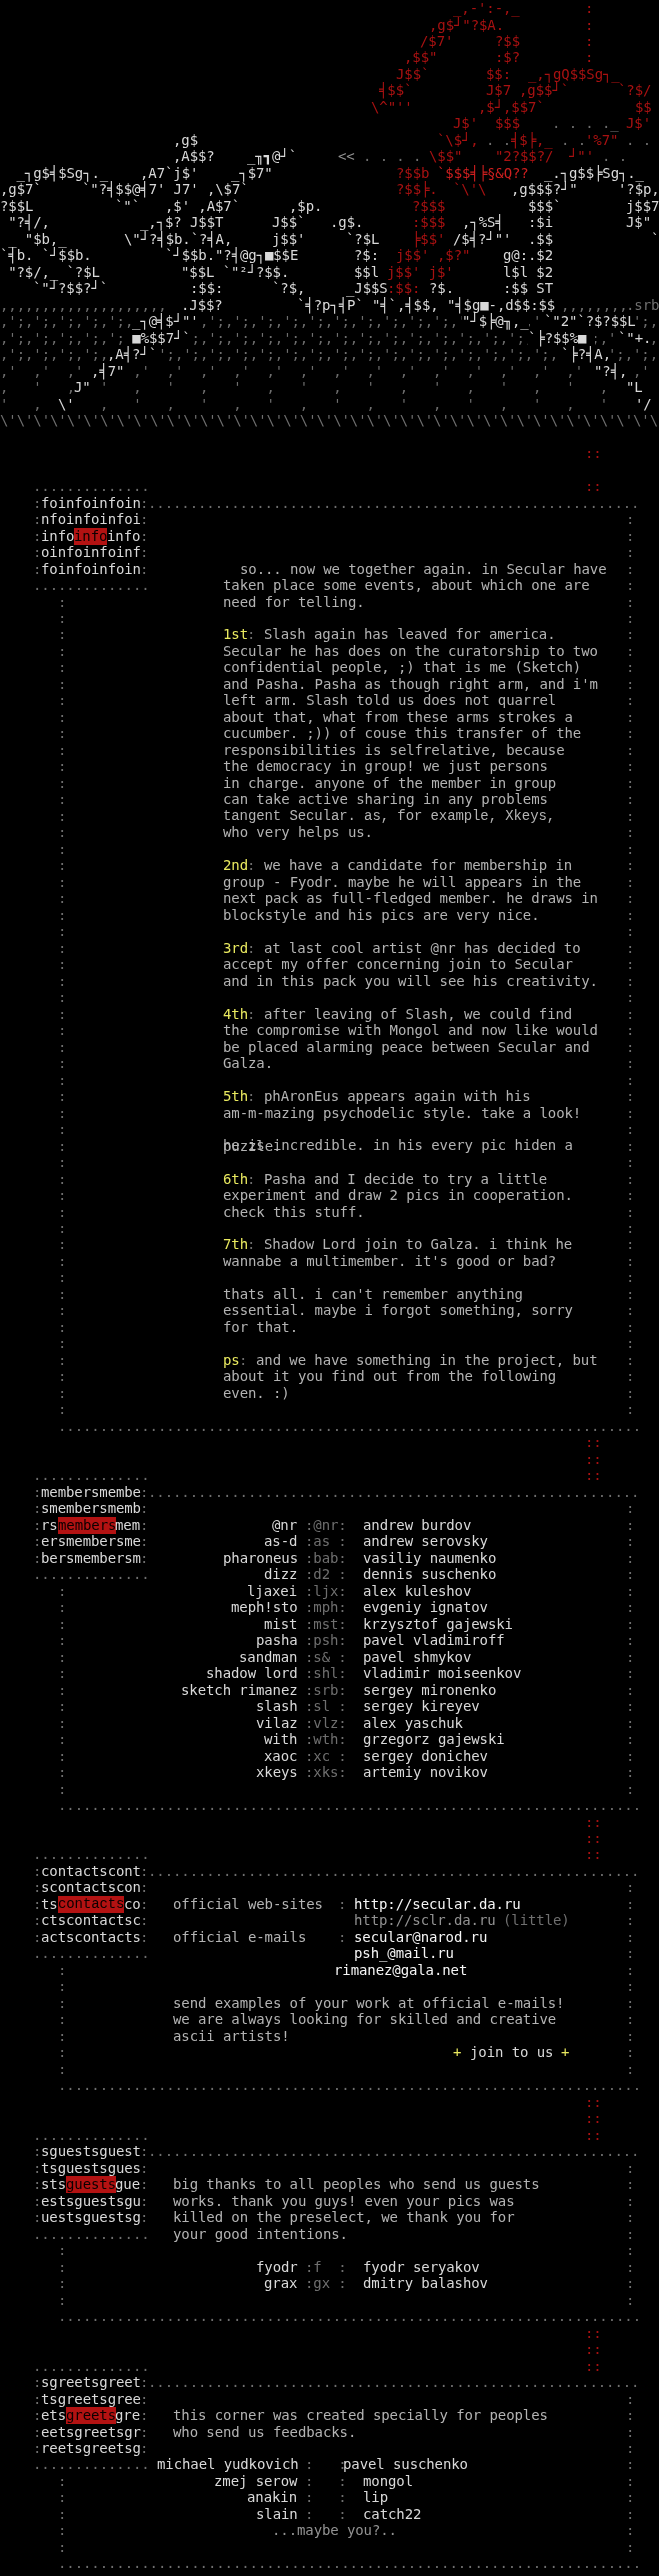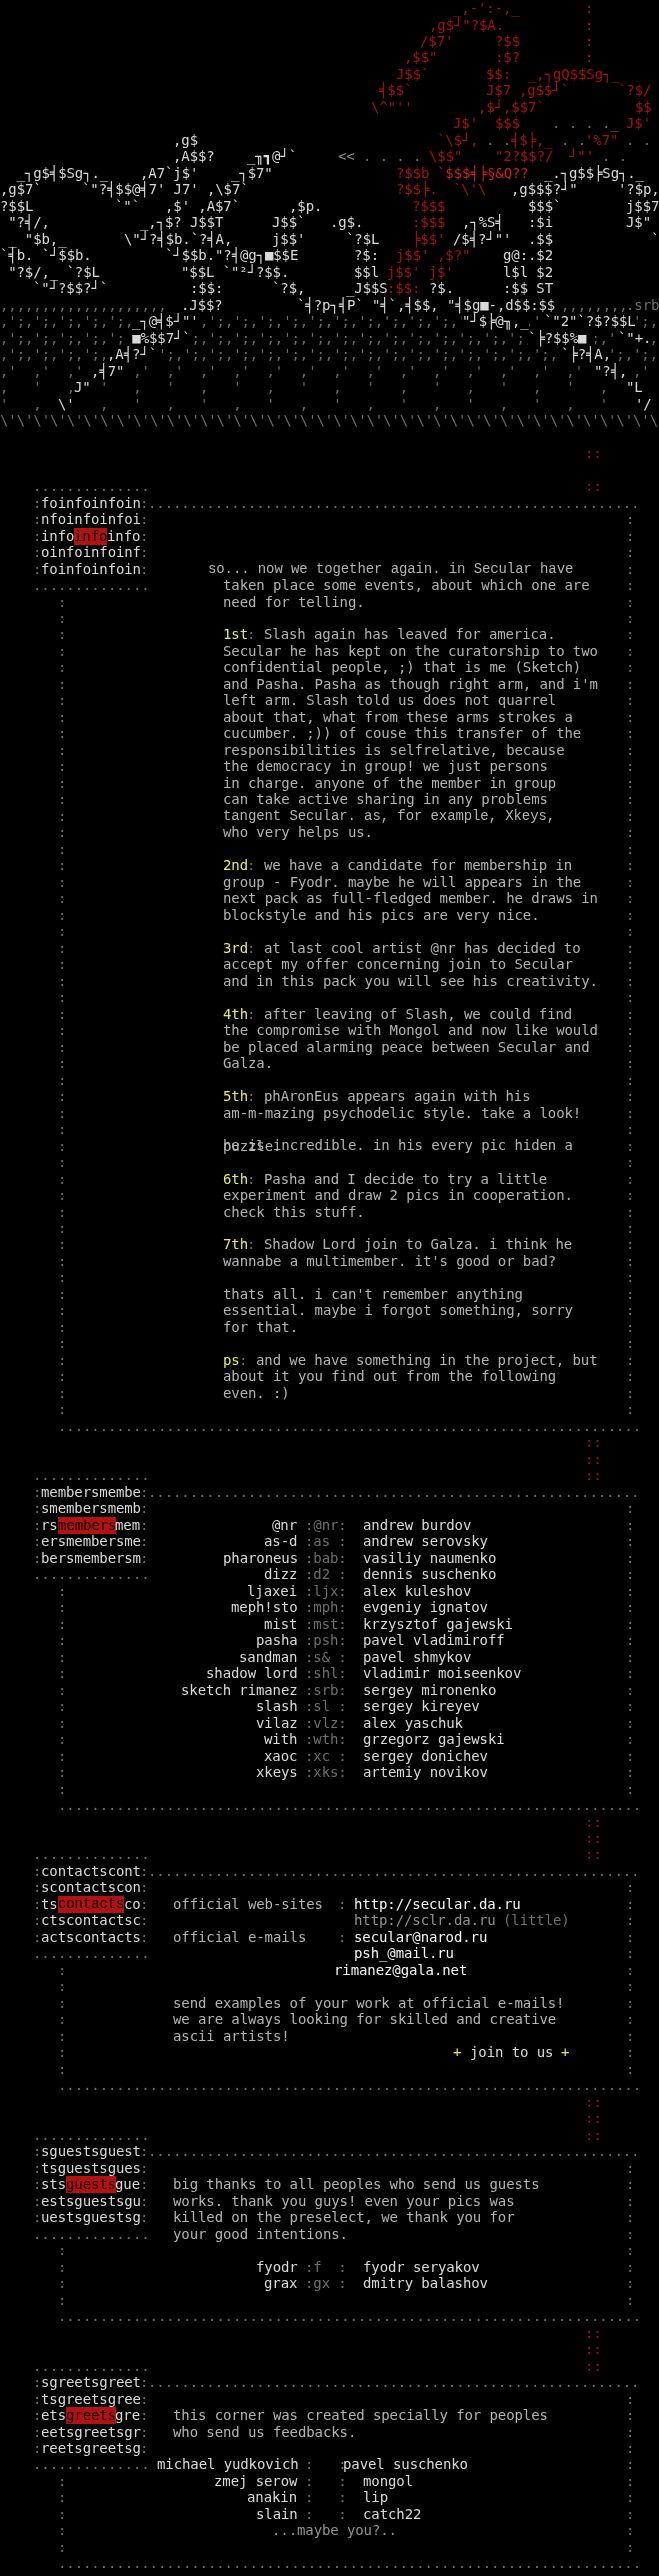--- a/index.html
+++ b/index.html
@@ -547,35 +547,35 @@
       <div class="arow" style="top: 1368px;">
         <span class="c-d" style="left: 58px;">:</span>
       </div>
       <div class="arow" style="top: 1385px;">
         <span class="c-d" style="left: 58px;">:</span>
       </div>
       <div class="arow" style="top: 1401px;">
         <span class="c-d" style="left: 58px;">:</span>
       </div>
       <div class="arow" style="top: 561px;">
-        <span class="c-t" style="left: 208px; font-family: Liberation Mono, monospace;">so... now we together again. in Secular have</span>
+        <span class="c-t" style="left: 240px;">so... now we together again. in Secular have</span>
       </div>
       <div class="arow" style="top: 577px;">
         <span class="c-t" style="left: 223px;">taken place some events, about which one are</span>
       </div>
       <div class="arow" style="top: 594px;">
         <span class="c-t" style="left: 223px;">need for telling.</span>
       </div>
       <div class="arow" style="top: 626px;">
         <span class="c-y" style="left: 223px;">1st</span>
         <span class="c-d" style="left: 247px;">:</span>
         <span class="c-t" style="left: 264px;">Slash again has leaved for america.</span>
       </div>
       <div class="arow" style="top: 643px;">
-        <span class="c-t" style="left: 223px;">Secular he has kept on the curatorship to two</span>
+        <span class="c-t" style="left: 223px;">Secular he has does on the curatorship to two</span>
       </div>
       <div class="arow" style="top: 659px;">
         <span class="c-t" style="left: 223px;">confidential people, ;) that is me (Sketch)</span>
       </div>
       <div class="arow" style="top: 676px;">
         <span class="c-t" style="left: 223px;">and Pasha. Pasha as though right arm, and i'm</span>
       </div>
       <div class="arow" style="top: 692px;">
         <span class="c-t" style="left: 223px;">left arm. Slash told us does not quarrel</span>
       </div>

